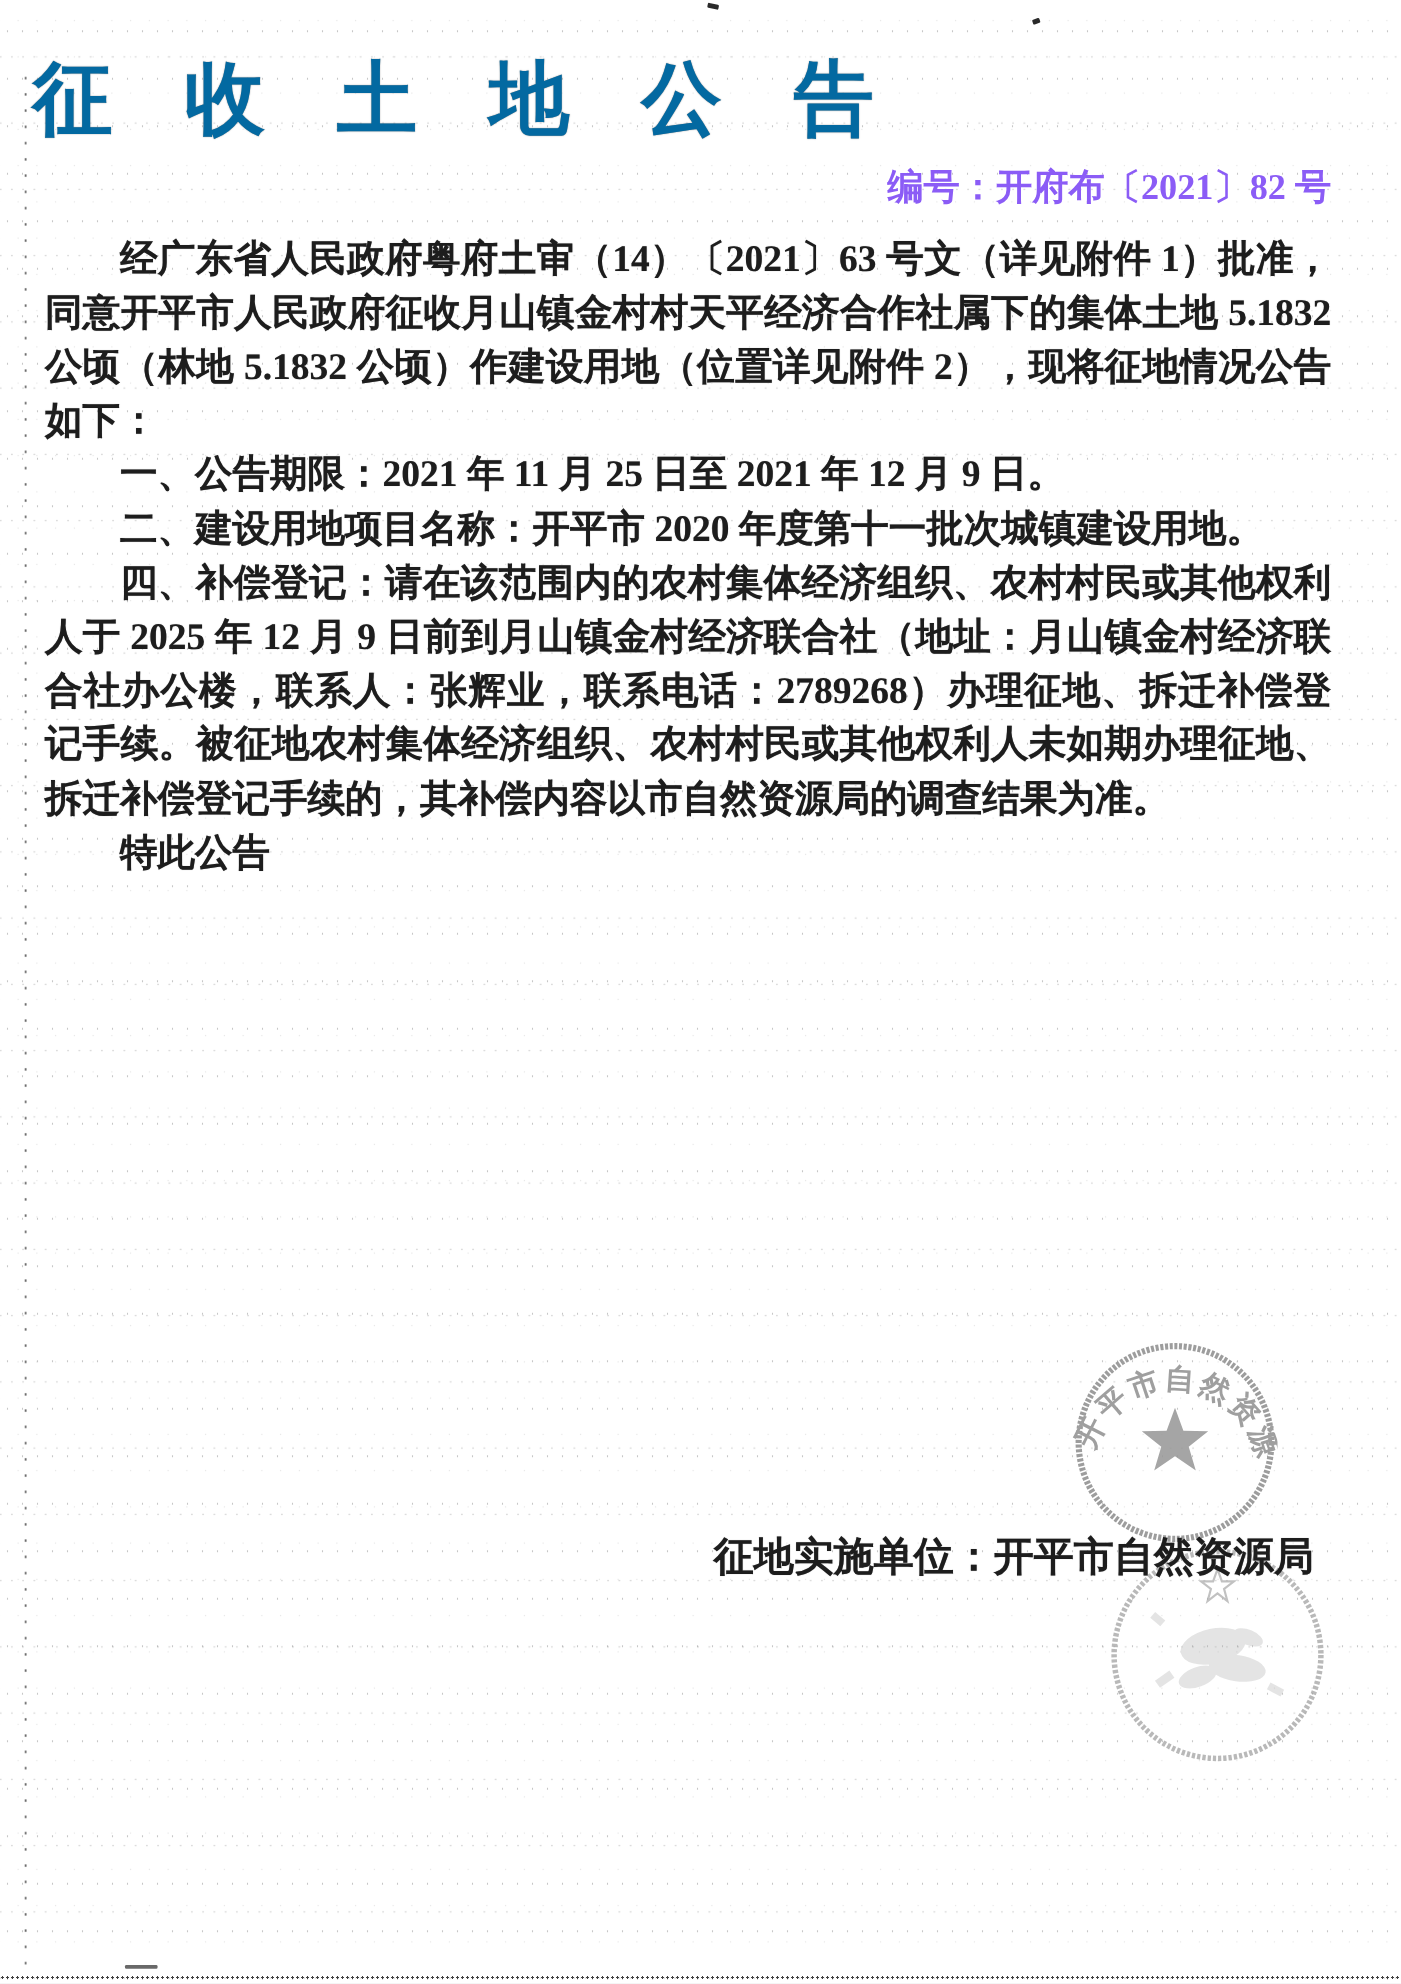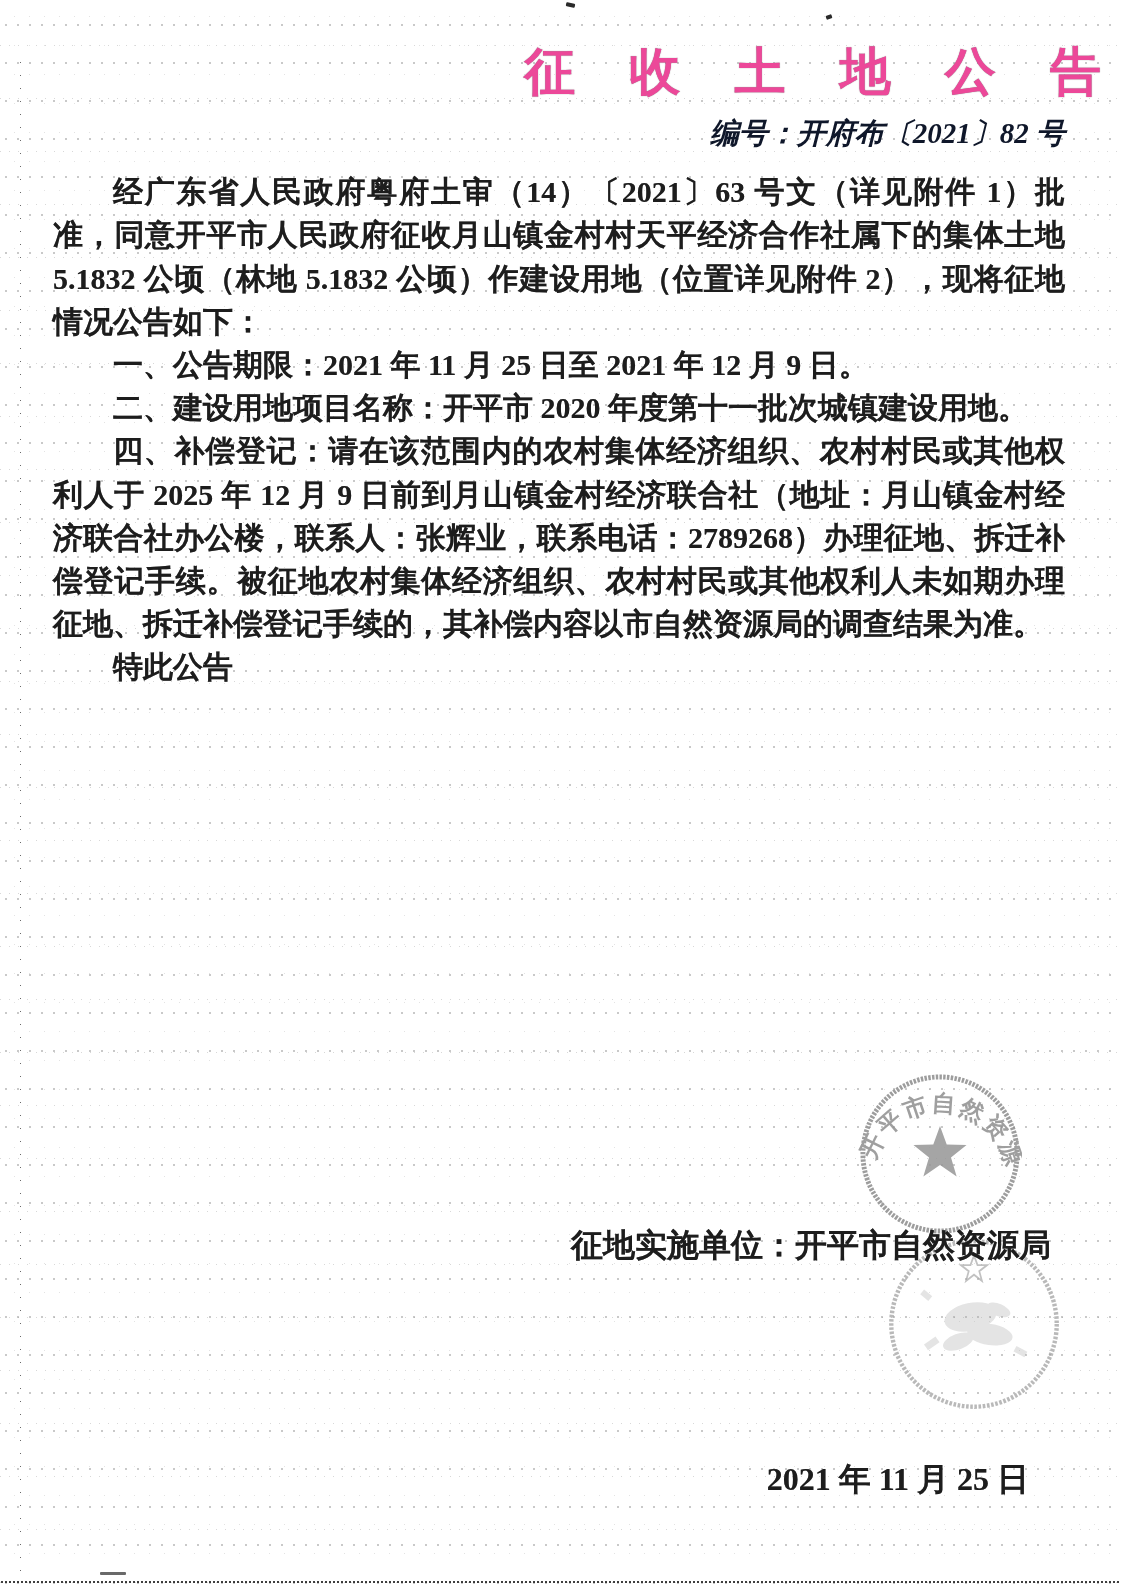--- a/index.html
+++ b/index.html
@@ -36,40 +36,39 @@
   .speck{position:absolute;background:#2a2a2a;border-radius:1px;z-index:0;}
   .speck.s1{left:566px;top:3px;width:9px;height:4px;transform:rotate(12deg);}
   .speck.s2{left:826px;top:15px;width:6px;height:4px;transform:rotate(-20deg);}
   .speck.s3{left:100px;top:1572px;width:26px;height:3px;opacity:.7;}
 
   .content{position:relative;z-index:2;}
 
   .title{
     margin:0;
     padding:42px 0 0 26px;
-    text-align:right;
+    text-align:left;
     font-family:"Liberation Sans","DejaVu Sans",sans-serif;
     font-weight:900;
-    font-size:51px;
+    font-size:64px;
     line-height:1.18;
     letter-spacing:20px;
-    color:#ec4899;
+    color:#0369a1;
     text-shadow:0 0 1px rgba(0,0,0,.55);
   }
   .doc-number{
     margin-top:12px;
     padding-right:56px;
     text-align:right;
     font-size:29px;
     font-weight:bold;
-    color:#0f172a;
-    font-style:italic;
+    color:#8b5cf6;
   }
   .body-text{
-    margin:16px 56px 0 53px;
+    margin:16px 56px 0 36px;
     font-size:30px;
     line-height:43.2px;
     font-weight:bold;
     text-align:justify;
     color:#1d1d1d;
     text-shadow:0 0 .6px rgba(0,0,0,.5);
   }
   .body-text p{margin:0;text-indent:2em;}
 
   .sign-line{
@@ -134,14 +133,13 @@
     <div class="body-text">
       <p>经广东省人民政府粤府土审（14）〔2021〕63 号文（详见附件 1）批准，同意开平市人民政府征收月山镇金村村天平经济合作社属下的集体土地 5.1832 公顷（林地 5.1832 公顷）作建设用地（位置详见附件 2），现将征地情况公告如下：</p>
       <p>一、公告期限：2021 年 11 月 25 日至 2021 年 12 月 9 日。</p>
       <p>二、建设用地项目名称：开平市 2020 年度第十一批次城镇建设用地。</p>
       <p>四、补偿登记：请在该范围内的农村集体经济组织、农村村民或其他权利人于 2025 年 12 月 9 日前到月山镇金村经济联合社（地址：月山镇金村经济联合社办公楼，联系人：张辉业，联系电话：2789268）办理征地、拆迁补偿登记手续。被征地农村集体经济组织、农村村民或其他权利人未如期办理征地、拆迁补偿登记手续的，其补偿内容以市自然资源局的调查结果为准。</p>
       <p>特此公告</p>
     </div>
   </div>
 
   <div class="sign-line impl-unit">征地实施单位：开平市自然资源局</div>
-  <div class="sign-line issue-date">2021 年 11 月 25 日</div>
 </div>
 
 </body></html>

